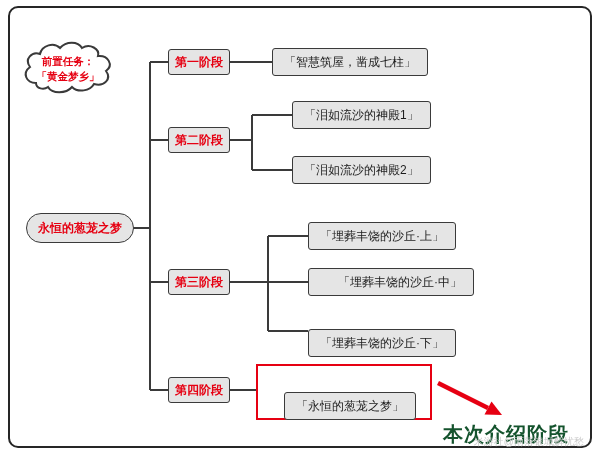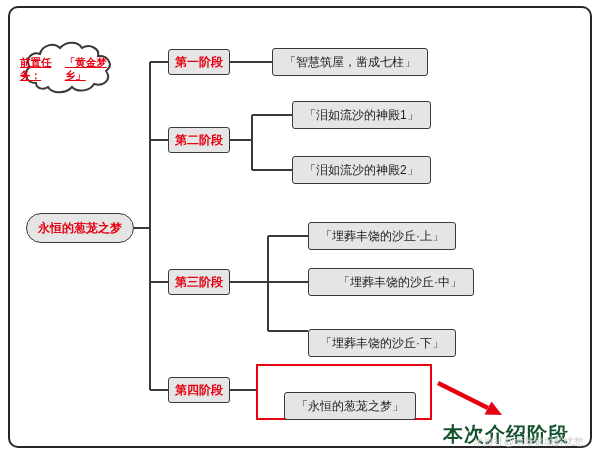--- a/index.html
+++ b/index.html
@@ -40,22 +40,22 @@
 
   .highlight-box{
     position:absolute;left:256px;top:364px;width:176px;height:56px;
     border:2.5px solid #e60012;background:transparent;box-sizing:border-box;
   }
 
   .cloud{position:absolute;left:20px;top:38px;width:96px;height:62px;}
   .cloud svg{position:absolute;left:0;top:0;}
   .cloud-text{
     position:absolute;left:0;top:0;width:100%;height:100%;
-    display:flex;flex-direction:row;align-items:center;justify-content:center;gap:2px;
-    font-size:10.5px;font-weight:bold;color:#e60012;line-height:1.2;text-decoration:underline;
+    display:flex;flex-direction:column;align-items:center;justify-content:center;gap:2px;
+    font-size:10.5px;font-weight:bold;color:#e60012;line-height:1.2;
   }
 
   .annotation{
     position:absolute;left:443px;top:421px;font-size:20px;font-weight:bold;color:#14532d;
     letter-spacing:1px;white-space:nowrap;
   }
   .watermark{
     position:absolute;right:16px;bottom:5px;font-size:10px;color:#c9c9c9;white-space:nowrap;
   }
 </style>

